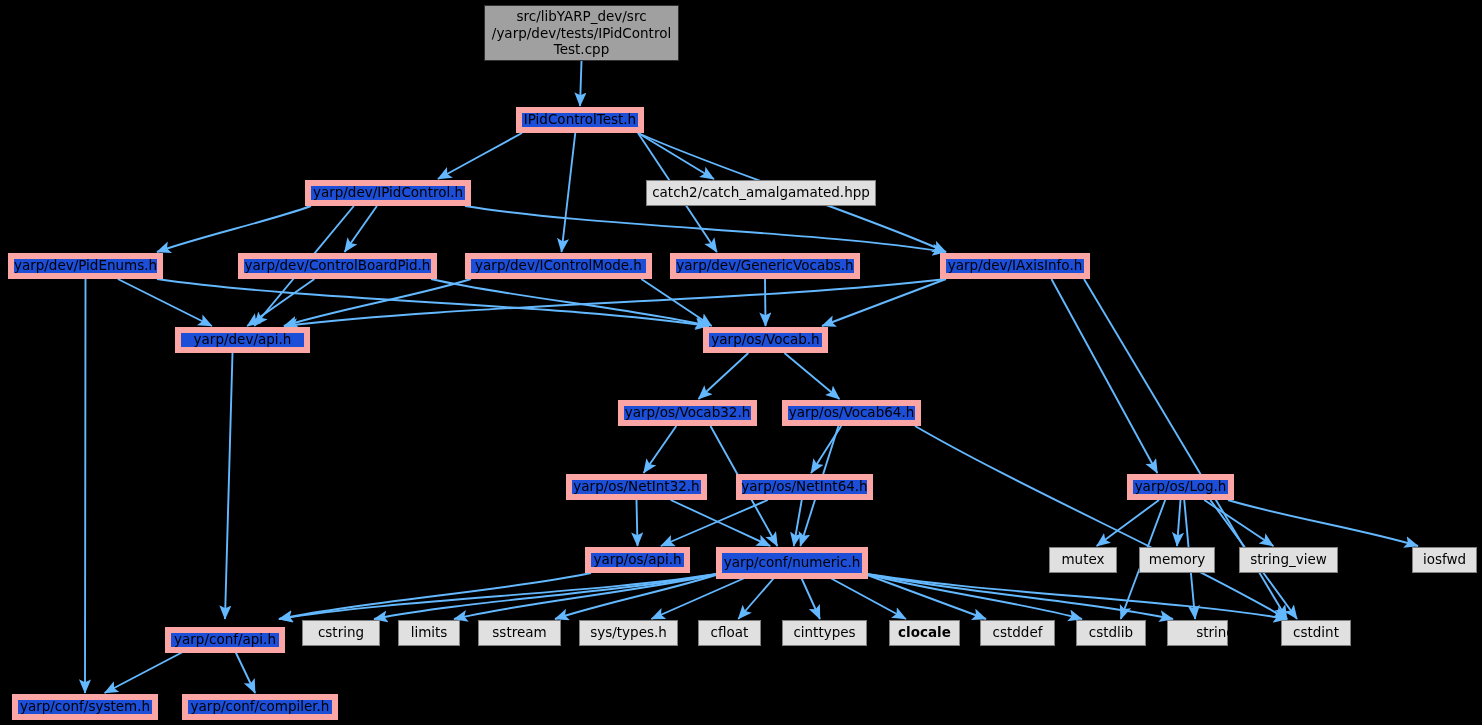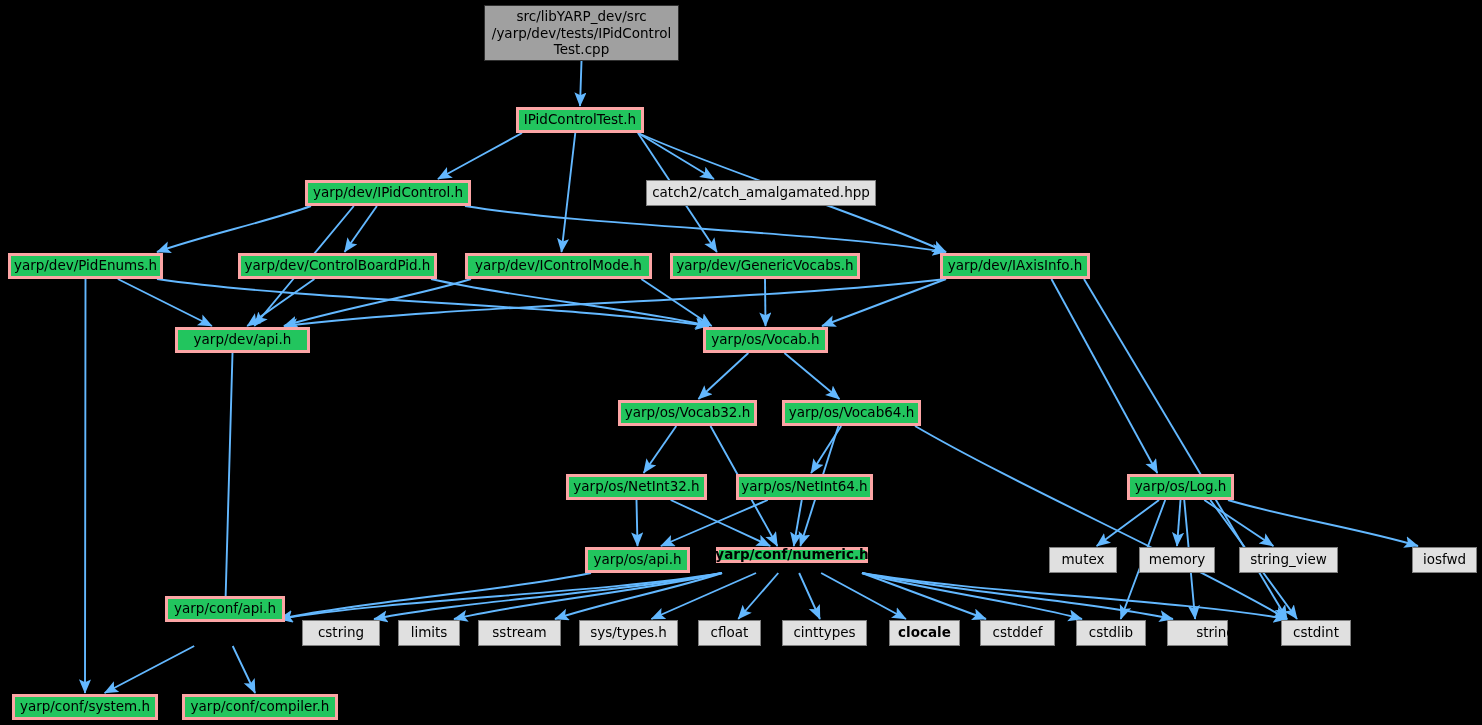--- a/index.html
+++ b/index.html
@@ -2,21 +2,21 @@
 <html><head>
 <meta charset="utf-8">
 <style>
   html,body{margin:0;padding:0;background:#000;}
   #canvas{position:relative;width:1482px;height:725px;background:#000000;overflow:hidden;
           font-family:"DejaVu Sans","Liberation Sans",sans-serif;}
   svg#edges{position:absolute;left:0;top:0;width:1482px;height:725px;}
   .node{position:absolute;box-sizing:border-box;display:flex;align-items:center;
         justify-content:center;text-align:center;line-height:1.12;
         font-size:13.5px;color:#000000;white-space:pre;}
-  .node.hdr{background:#22c55e;border:3px solid #fca5a5;}
+  .node.hdr{background:#1d4ed8;border:6px solid #fca5a5;}
   .node.ext{background:#e0e0e0;border:1px solid #808080;}
   .node.root{background:#a0a0a0;border:1px solid #303030;font-size:13.5px;}
   .node.multi{white-space:pre-line;line-height:1.25;}
 </style>
 </head>
 <body>
 
 <div id="canvas">
   <svg id="edges" xmlns="http://www.w3.org/2000/svg">
       <defs>
@@ -94,26 +94,26 @@
       <div class="node hdr" style="left: 670px; top: 253px; width: 190px; height: 26px;">yarp/dev/GenericVocabs.h</div>
       <div class="node hdr" style="left: 940px; top: 253px; width: 150px; height: 26px;">yarp/dev/IAxisInfo.h</div>
       <div class="node hdr" style="left: 175px; top: 327px; width: 135px; height: 26px;">yarp/dev/api.h</div>
       <div class="node hdr" style="left: 703px; top: 327px; width: 125px; height: 26px;">yarp/os/Vocab.h</div>
       <div class="node hdr" style="left: 618px; top: 400px; width: 139px; height: 26px;">yarp/os/Vocab32.h</div>
       <div class="node hdr" style="left: 782px; top: 400px; width: 139px; height: 26px;">yarp/os/Vocab64.h</div>
       <div class="node hdr" style="left: 566px; top: 474px; width: 141px; height: 26px;">yarp/os/NetInt32.h</div>
       <div class="node hdr" style="left: 736px; top: 474px; width: 137px; height: 26px;">yarp/os/NetInt64.h</div>
       <div class="node hdr" style="left: 1127px; top: 474px; width: 107px; height: 26px;">yarp/os/Log.h</div>
       <div class="node hdr" style="left: 585px; top: 547px; width: 105px; height: 26px;">yarp/os/api.h</div>
-      <div class="node hdr" style="left: 716px; top: 547px; width: 152px; height: 16px; font-weight: bold;">yarp/conf/numeric.h</div>
+      <div class="node hdr" style="left: 716px; top: 547px; width: 152px; height: 32px;">yarp/conf/numeric.h</div>
       <div class="node ext" style="left: 1049px; top: 547px; width: 68px; height: 26px;">mutex</div>
       <div class="node ext" style="left: 1139px; top: 547px; width: 76px; height: 26px;">memory</div>
       <div class="node ext" style="left: 1239px; top: 547px; width: 99px; height: 26px; text-align: right;">string_view</div>
       <div class="node ext" style="left: 1412px; top: 547px; width: 65px; height: 26px;">iosfwd</div>
-      <div class="node hdr" style="left: 165px; top: 596px; width: 120px; height: 26px;">yarp/conf/api.h</div>
+      <div class="node hdr" style="left: 165px; top: 627px; width: 120px; height: 26px;">yarp/conf/api.h</div>
       <div class="node ext" style="left: 302px; top: 620px; width: 78px; height: 26px;">cstring</div>
       <div class="node ext" style="left: 398px; top: 620px; width: 62px; height: 26px;">limits</div>
       <div class="node ext" style="left: 478px; top: 620px; width: 83px; height: 26px;">sstream</div>
       <div class="node ext" style="left: 579px; top: 620px; width: 99px; height: 26px;">sys/types.h</div>
       <div class="node ext" style="left: 698px; top: 620px; width: 63px; height: 26px;">cfloat</div>
       <div class="node ext" style="left: 782px; top: 620px; width: 85px; height: 26px;">cinttypes</div>
       <div class="node ext" style="left: 889px; top: 620px; width: 71px; height: 26px; font-weight: bold;">clocale</div>
       <div class="node ext" style="left: 980px; top: 620px; width: 75px; height: 26px;">cstddef</div>
       <div class="node ext" style="left: 1076px; top: 620px; width: 70px; height: 26px;">cstdlib</div>
       <div class="node ext" style="left: 1167px; top: 620px; width: 61px; height: 26px; padding-left: 36px;">string</div>

